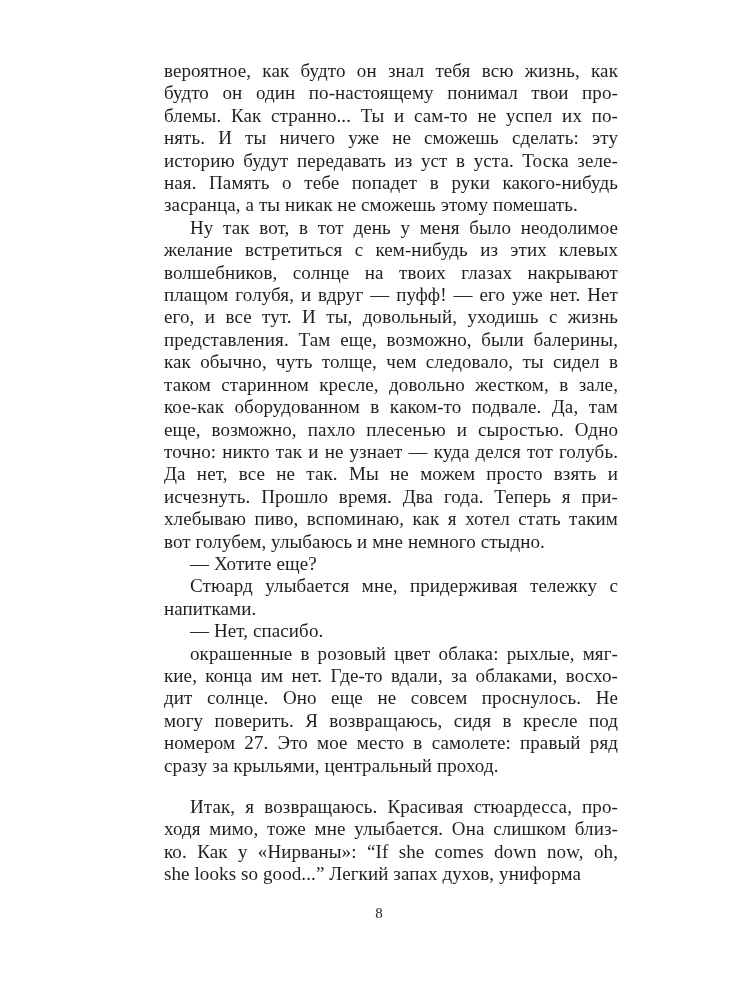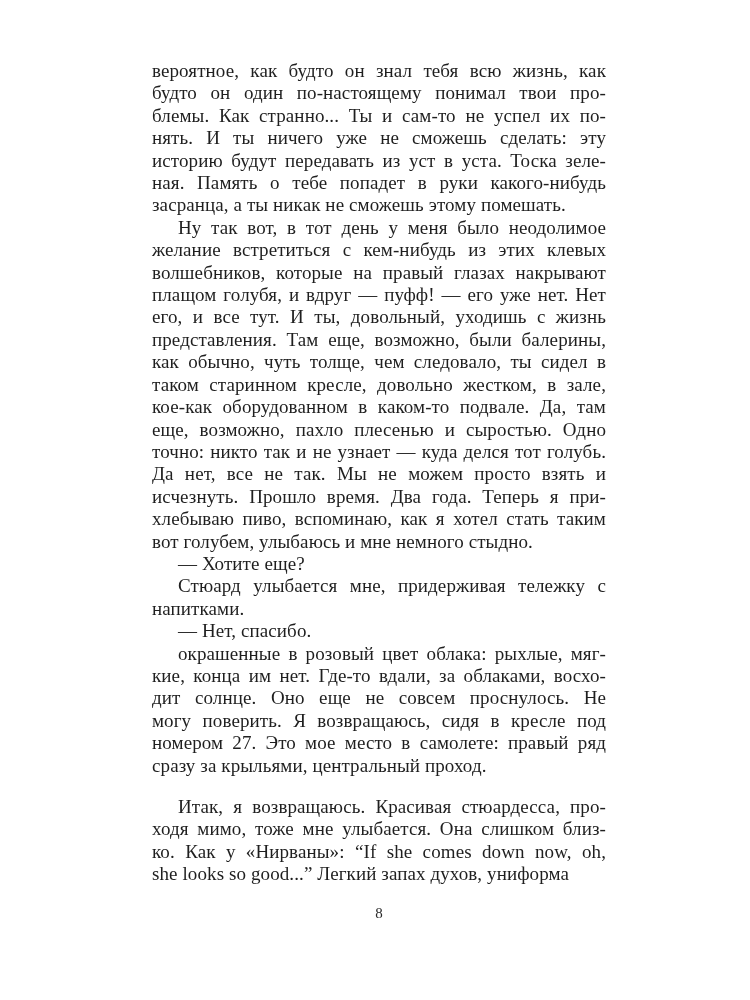--- a/index.html
+++ b/index.html
@@ -11,21 +11,21 @@
     position: relative;
     width: 750px;
     height: 1000px;
     background: #ffffff;
     overflow: hidden;
     font-family: "Liberation Serif", "DejaVu Serif", serif;
     color: #1f1f1f;
   }
   .page-text {
     position: absolute;
-    left: 152px;
+    left: 164px;
     top: 60px;
     width: 454px;
     font-size: 19px;
     line-height: 22.4px;
     letter-spacing: 0.1px;
   }
   .para { margin: 0; }
   .para.extra { margin-top: 19px; }
   .line {
     white-space: nowrap;
@@ -62,21 +62,21 @@
         <div class="line just">будто он один по-настоящему понимал твои про-</div>
         <div class="line just">блемы. Как странно... Ты и сам-то не успел их по-</div>
         <div class="line just">нять. И ты ничего уже не сможешь сделать: эту</div>
         <div class="line just">историю будут передавать из уст в уста. Тоска зеле-</div>
         <div class="line just">ная. Память о тебе попадет в руки какого-нибудь</div>
         <div class="line last">засранца, а ты никак не сможешь этому помешать.</div>
       </div>
       <div class="para indent">
         <div class="line just">Ну так вот, в тот день у меня было неодолимое</div>
         <div class="line just">желание встретиться с кем-нибудь из этих клевых</div>
-        <div class="line just">волшебников, которые на правый глазах накрывают</div>
+        <div class="line just">волшебников, солнце на твоих глазах накрывают</div>
         <div class="line just">плащом голубя, и вдруг — пуфф! — его уже нет. Нет</div>
         <div class="line just">его, и все тут. И ты, довольный, уходишь с жизнь</div>
         <div class="line just">представления. Там еще, возможно, были балерины,</div>
         <div class="line just">как обычно, чуть толще, чем следовало, ты сидел в</div>
         <div class="line just">таком старинном кресле, довольно жестком, в зале,</div>
         <div class="line just">кое-как оборудованном в каком-то подвале. Да, там</div>
         <div class="line just">еще, возможно, пахло плесенью и сыростью. Одно</div>
         <div class="line just">точно: никто так и не узнает — куда делся тот голубь.</div>
         <div class="line just">Да нет, все не так. Мы не можем просто взять и</div>
         <div class="line just">исчезнуть. Прошло время. Два года. Теперь я при-</div>

